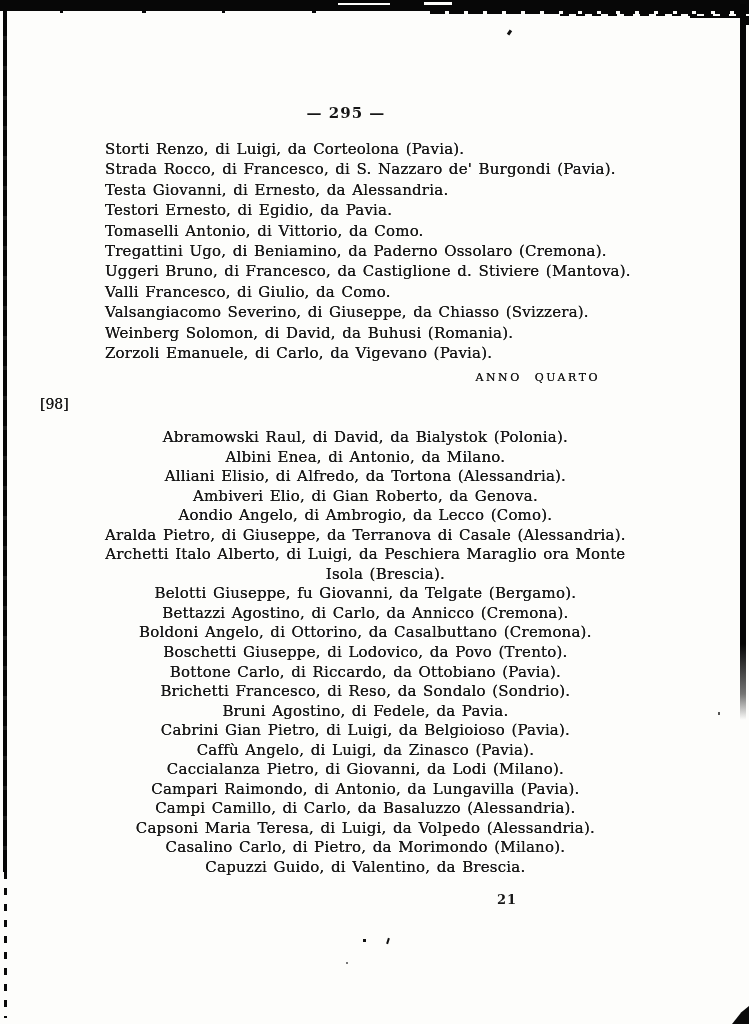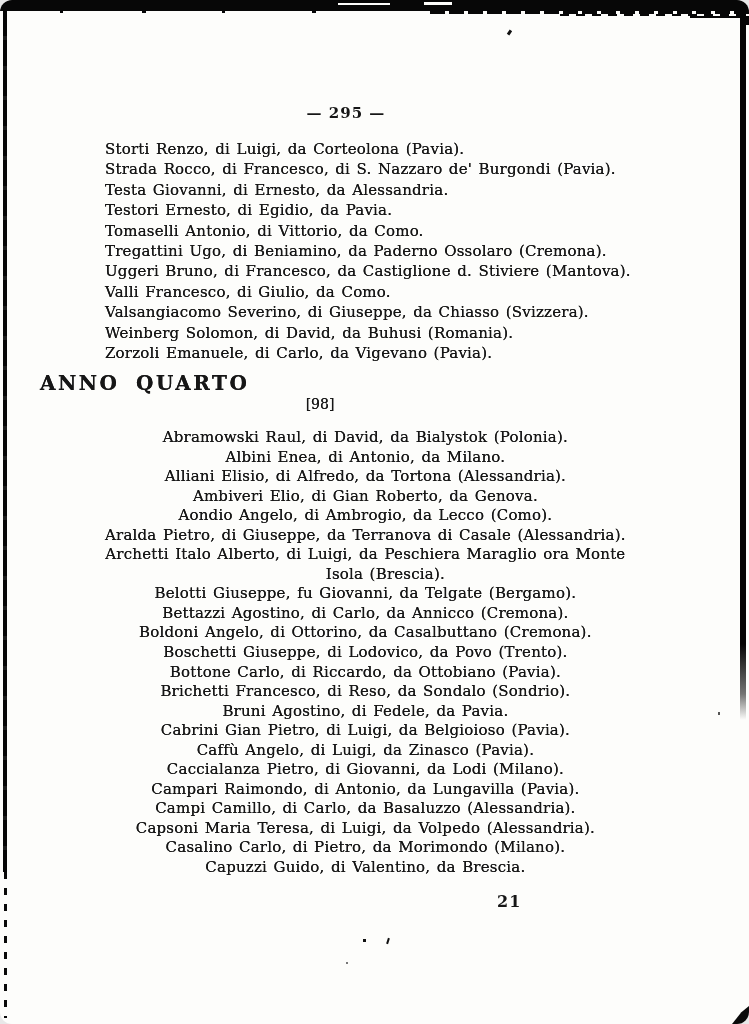--- a/index.html
+++ b/index.html
@@ -1,21 +1,20 @@
 <!DOCTYPE html>
 <html><head>
 <meta charset="utf-8">
 <style>
   html,body { margin:0; padding:0; background:#e8e8e8; }
   .page {
     position:relative; width:749px; height:1024px;
     background:#fdfdfb; overflow:hidden;
     font-family:"DejaVu Serif", "Liberation Serif", serif;
     color:#161616;
-    border-radius:12px;
   }
   
   .tb { position:absolute; background:#070707; }
   .tb-white { position:absolute; background:#fdfdfb; }
   .edge-left {
     position:absolute; left:3px; top:10px; width:4px; height:862px;
     background:repeating-linear-gradient(180deg,#060606 0 26px,#1c1c1c 26px 30px);
   }
   .edge-left-dots {
     position:absolute; left:4px; top:872px; width:3px; height:146px;
@@ -37,30 +36,30 @@
   }
   .list { position:absolute; left:105px; }
   .list p { margin:0; white-space:nowrap; font-size:15px; letter-spacing:0.2px; word-spacing:1.5px;
             text-shadow:0 0 0.45px #222; }
   .list-1 { top:139px; }
   .list-1 p { line-height:20.4px; }
   .list-2 { top:428px;text-align:center; }
   .list-2 p { line-height:19.55px; }
   .list-2 p.cont { padding-left:40px; }
   .section-head {
-    position:absolute; left:40px; top:371px; width:560px; text-align:left;
-    font-size:20px; font-weight:bold; letter-spacing:2.5px; word-spacing:7px;
+    position:absolute; left:40px; top:371px; width:560px; text-align:right;
+    font-size:11px; font-weight:normal; letter-spacing:2.5px; word-spacing:7px;
     text-shadow:0 0 0.5px #222;
   }
   .section-count {
-    position:absolute; left:40px; top:396px; width:560px; text-align:center;
+    position:absolute; left:40px; top:396px; width:560px; text-align:left;
     font-size:14px; text-shadow:0 0 0.4px #222;
   }
   .pageno-bottom {
-    position:absolute; left:497px; top:892px; font-size:16px; font-weight:bold;
+    position:absolute; left:497px; top:892px; font-size:13px; font-weight:bold;
     letter-spacing:1px;
   }
 </style>
 </head>
 <body>
 
 <div class="page">
 
   <div class="tb" style="left:0;top:0;width:749px;height:11px;"></div>
   <div class="tb-white" style="left:338px;top:3px;width:52px;height:2px;"></div>

